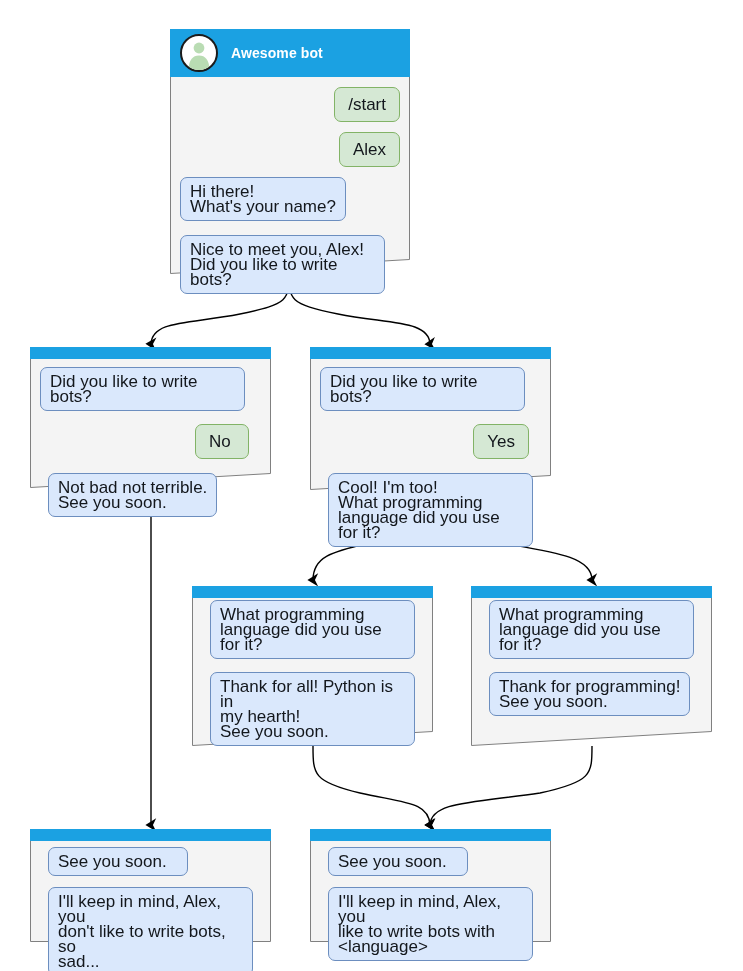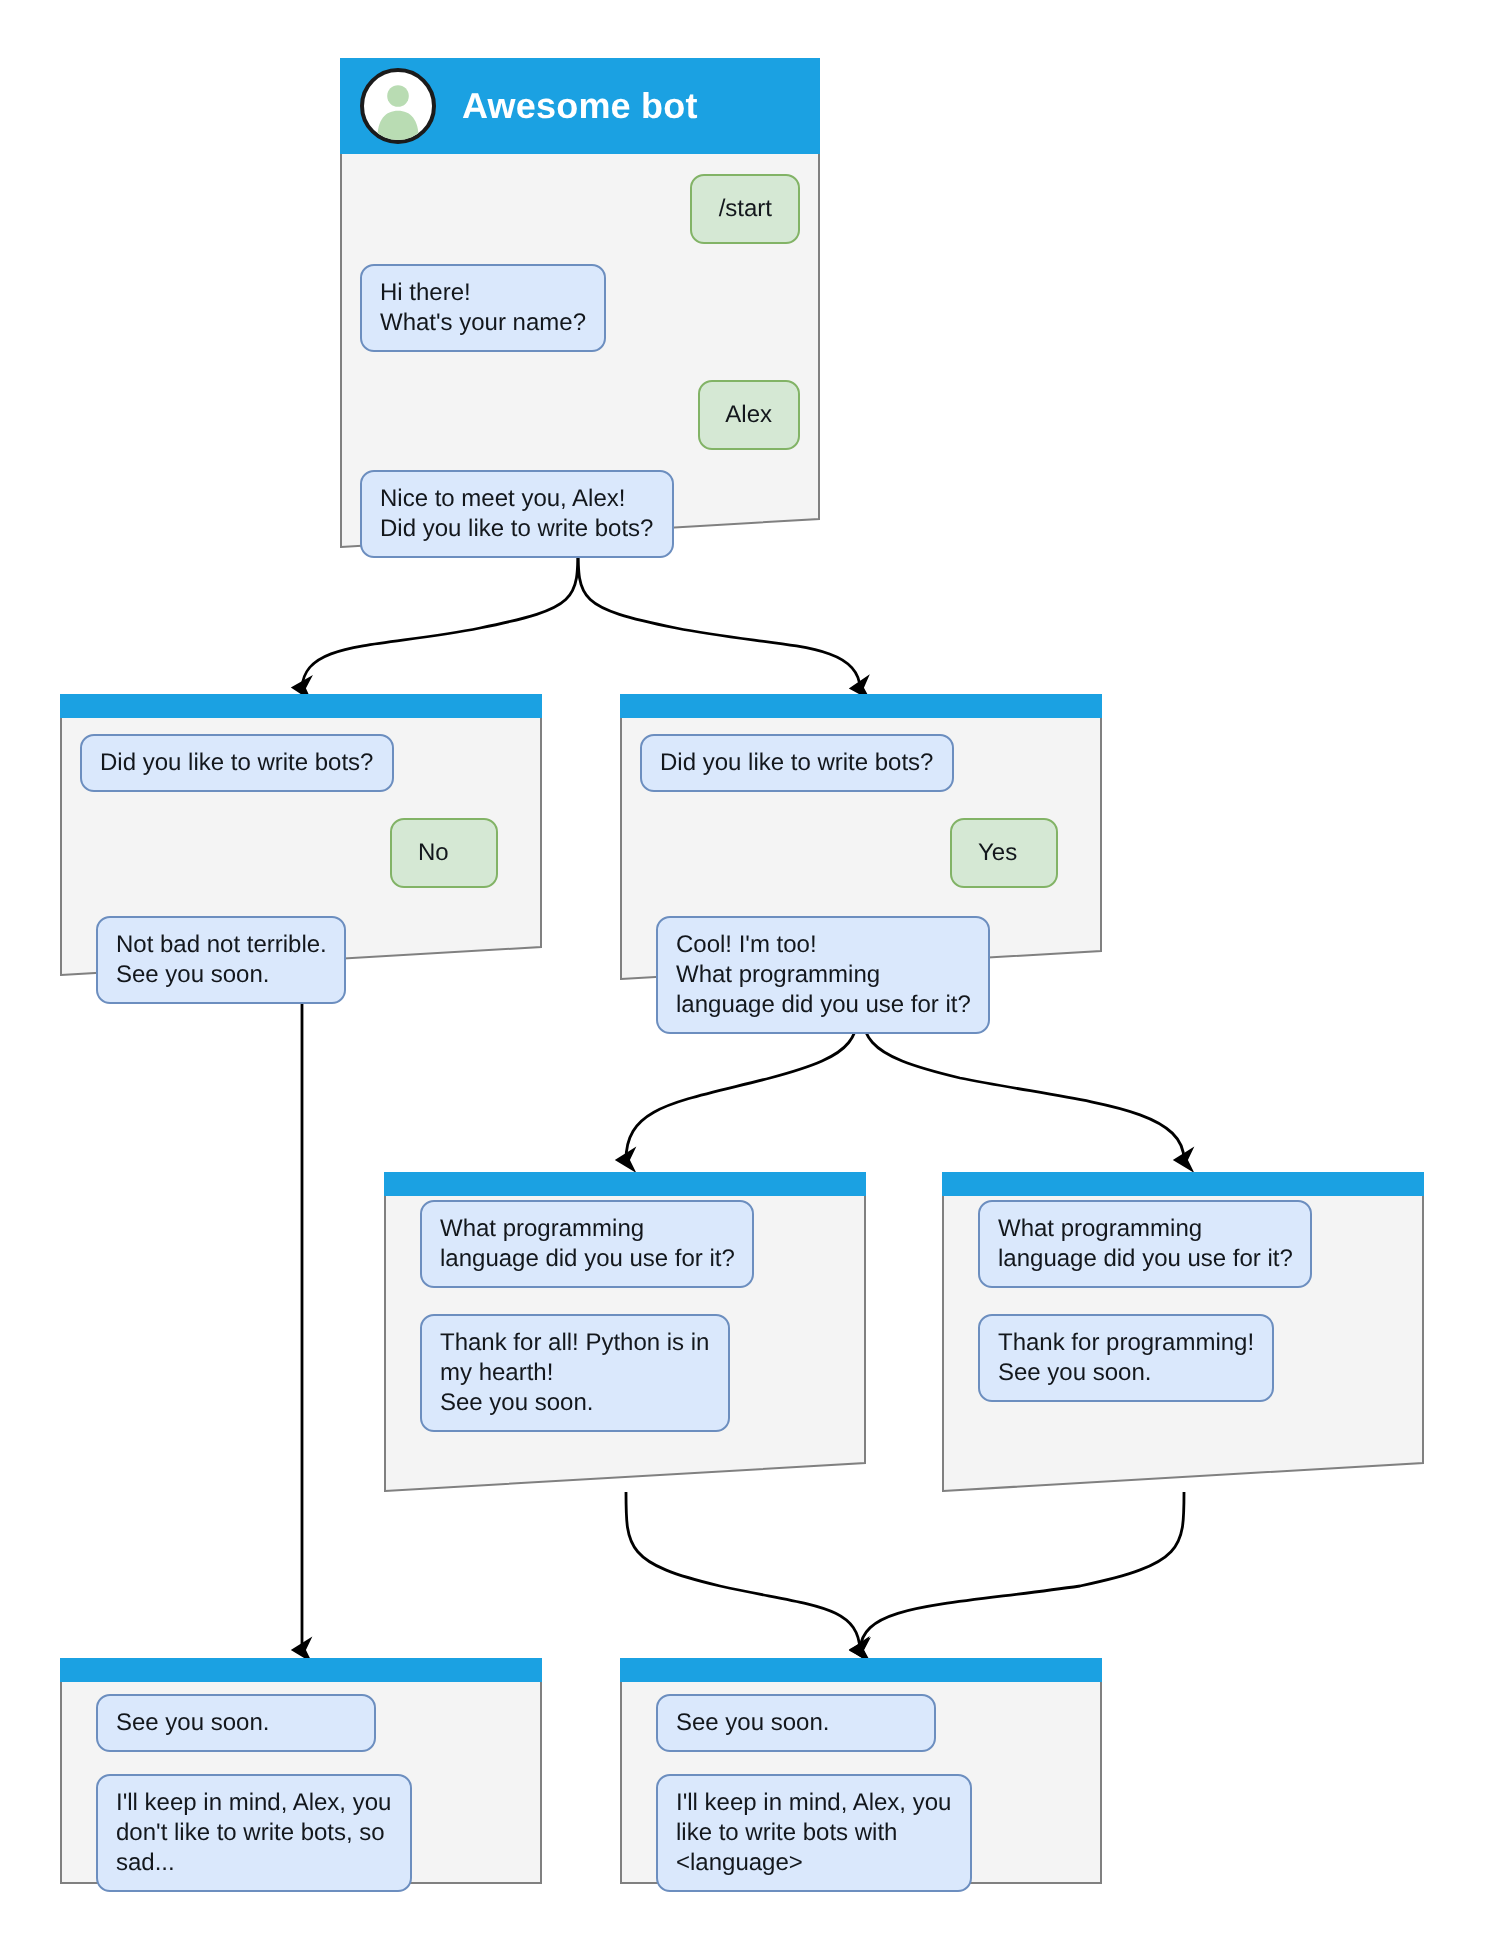--- a/index.html
+++ b/index.html
@@ -71,41 +71,41 @@
     box-sizing: border-box;
     flex: 0 0 auto;
     display: flex;
     align-items: flex-end;
     justify-content: center;
     overflow: hidden;
   }
   .avatar svg { display: block; }
   .card-title {
     color: #ffffff;
-    font-size: 18px;
+    font-size: 14px;
     font-weight: bold;
     margin-left: 13px;
     letter-spacing: 0.1px;
     white-space: nowrap;
   }
   .card-body {
     position: relative;
     box-sizing: border-box;
     padding: 8px 10px 10px 10px;
   }
   .msg-row {
     display: flex;
     margin-bottom: 10px;
   }
   .msg-row.left  { justify-content: flex-start; }
   .msg-row.right { justify-content: flex-end; }
   .msg-row:last-child { margin-bottom: 0; }
 
   .bubble {
-    font-size: 12px;
+    font-size: 17px;
     line-height: 15px;
     color: #13171c;
     border-radius: 7px;
     box-sizing: border-box;
     white-space: pre-line;
     max-width: 205px;
   }
   .bubble.bot {
     background: #dae8fc;
     border: 1px solid #6c8ebf;
@@ -156,26 +156,26 @@
             <circle cx="17" cy="12" r="5.4" fill="#b9dcb3"></circle>
             <path d="M6.6,34 C6.6,23.6 10.8,19.4 17,19.4 C23.2,19.4 27.4,23.6 27.4,34 Z" fill="#b9dcb3"></path>
           </svg>
         </span>
         <span class="card-title">Awesome bot</span>
       </div>
       <div class="card-body" style="padding-top:10px;">
         <div class="msg-row right">
           <span class="bubble user">/start</span>
         </div>
+        <div class="msg-row right">
+          <span class="bubble user">Alex</span>
+        </div>
         <div class="msg-row left" style="margin-bottom:14px;">
           <span class="bubble bot">Hi there!
 What's your name?</span>
-        </div>
-        <div class="msg-row right">
-          <span class="bubble user">Alex</span>
         </div>
         <div class="msg-row left">
           <span class="bubble bot">Nice to meet you, Alex!
 Did you like to write bots?</span>
         </div>
       </div>
     </div>
   </div>
 
   <div class="card" style="left:30px; top:347px; width:241px; height:141px;">

